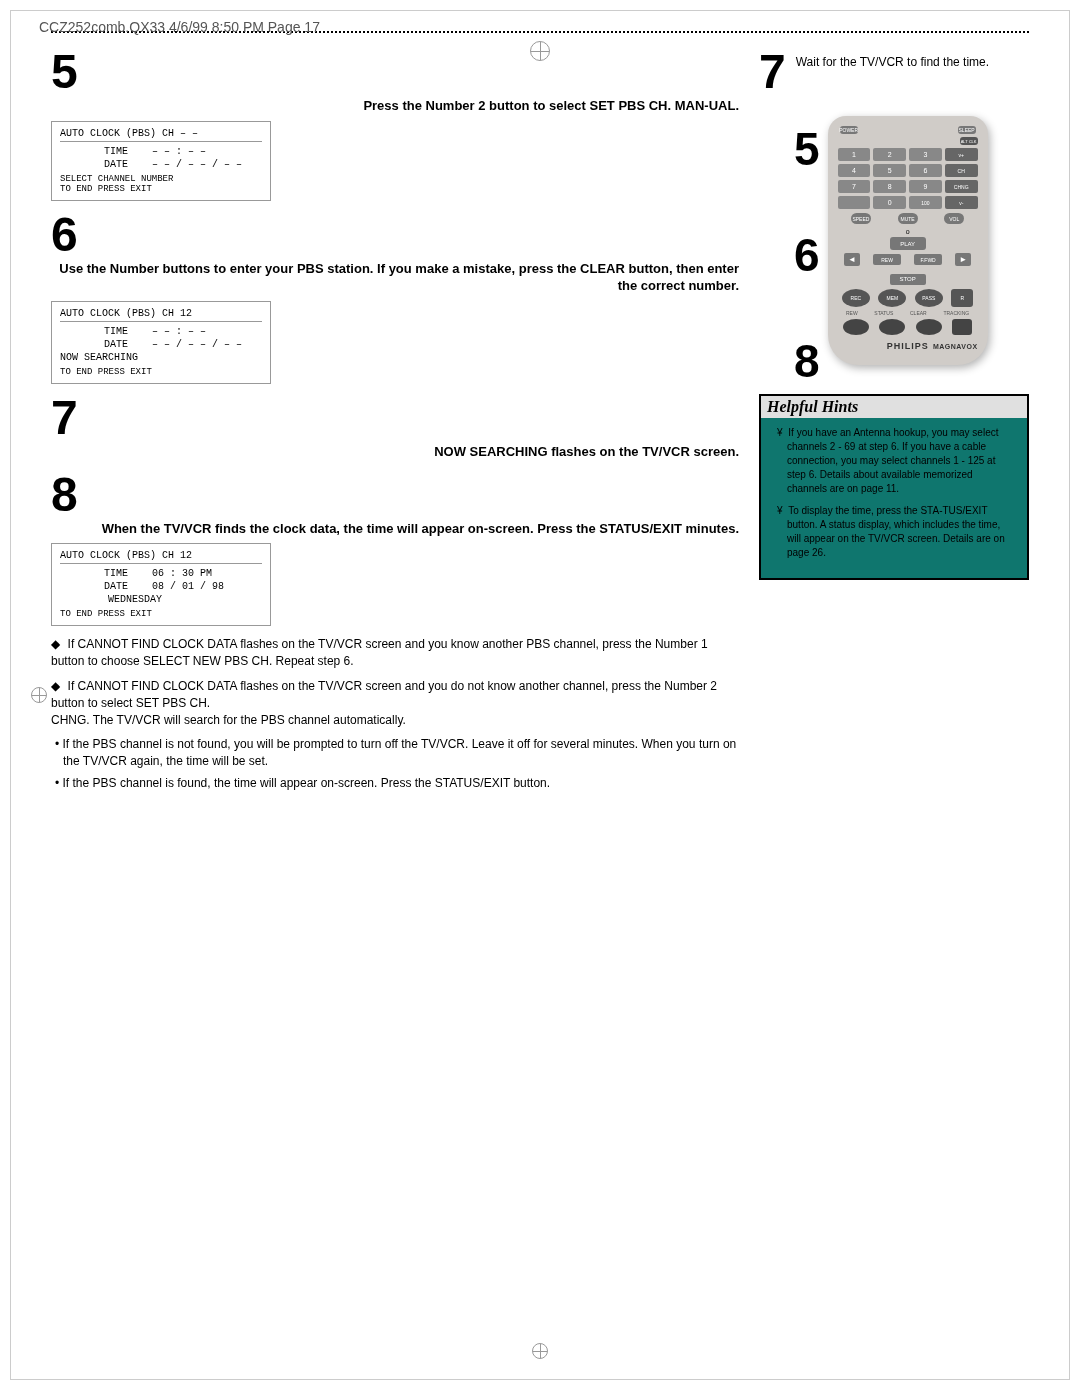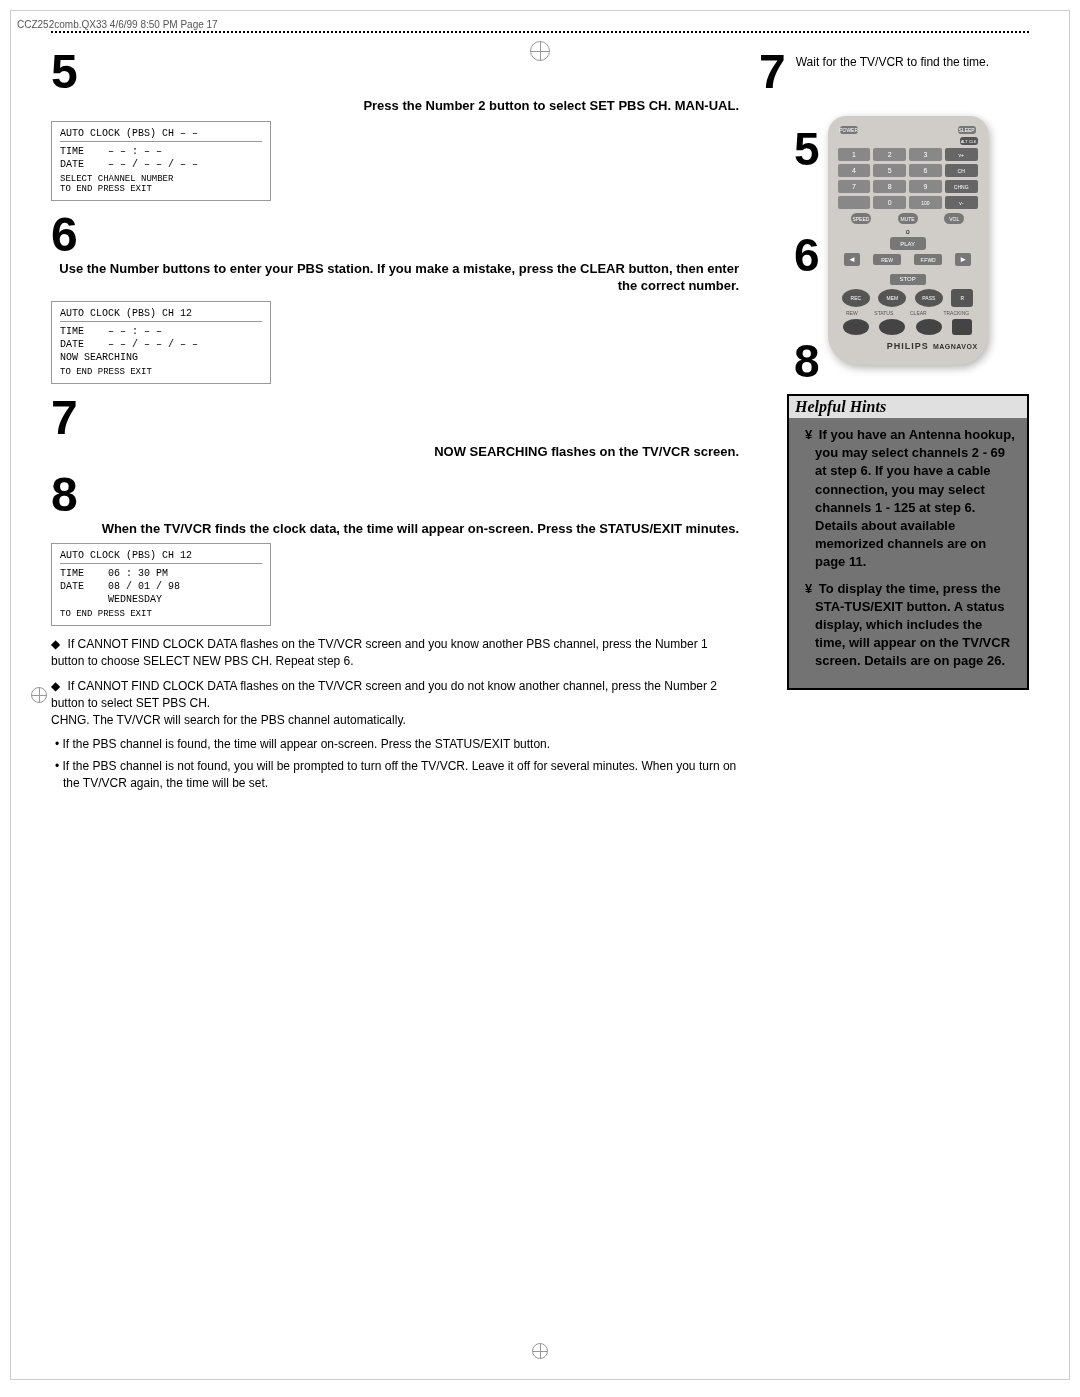--- a/index.html
+++ b/index.html
@@ -14,25 +14,25 @@
       overflow: hidden;
     }
     .page-border {
       border: 1px solid #ccc;
       margin: 10px;
       padding: 20px 40px 40px 40px;
       min-height: 1370px;
       position: relative;
     }
     .print-info {
-      font-size: 10px;
+      font-size: 14px;
       color: #555;
       position: absolute;
       top: 8px;
-      left: 6px;
+      left: 28px;
     }
     
     .reg-mark-top {
       position: absolute;
       top: 30px;
       left: 50%;
       transform: translateX(-50%);
       width: 20px;
       height: 20px;
       border: 1px solid #999;
@@ -139,20 +139,21 @@
       padding-bottom: 2px;
       font-size: 10px;
     }
     .screen-box .screen-row {
       display: flex;
       gap: 8px;
       margin: 2px 0;
     }
     .screen-box .screen-label {
       width: 40px;
+      margin-left: 44px;
     }
     .screen-box .screen-footer {
       margin-top: 4px;
       font-size: 9px;
     }
     .bullet-item {
       font-size: 12px;
       margin-bottom: 8px;
       line-height: 1.4;
     }
@@ -199,41 +200,39 @@
       line-height: 1.4;
       margin-bottom: 5px;
     }
     .right-steps-col {
       margin-bottom: 10px;
     }
     .helpful-hints-box {
       border: 2px solid #000;
       padding: 10px 12px;
       margin-top: 10px;
-      background: #737373;
-      margin-left: 28px;
+      background: #0f766e;
     }
     .helpful-hints-title {
       font-size: 16px;
       font-weight: bold;
       font-style: italic;
       text-align: left;
       margin-bottom: 8px;
       font-family: Georgia, serif;
       background: #e0e0e0;
       padding: 2px 6px;
       margin: -10px -12px 8px -12px;
     }
     .hint-item {
-      font-size: 13px;
+      font-size: 10px;
       line-height: 1.4;
       margin-bottom: 8px;
       padding-left: 14px;
       text-indent: -10px;
-      font-weight: bold;
     }
     .yen-symbol {
       margin-right: 3px;
     }
   </style>
 </head>
 <body>
 
 <div class="page-border">
   <div class="print-info">CCZ252comb.QX33  4/6/99  8:50 PM  Page  17</div>
@@ -322,24 +321,24 @@
         <b>If CANNOT FIND CLOCK DATA flashes on the TV/VCR screen and you know another PBS channel, press the Number 1 button to choose SELECT NEW PBS CH. Repeat step 6.</b>
       </div>
       <div class="bullet-item">
         <span class="bullet-symbol">◆</span>
         <b>If CANNOT FIND CLOCK DATA flashes on the TV/VCR screen and you do not know another channel, press the Number 2 button to select SET PBS CH.</b>
         <br>
         <b>CHNG</b>. The TV/VCR will search for the PBS channel automatically.
       </div>
 
       <div class="small-bullet">
+        • If the PBS channel is not found, you will be prompted to turn off the TV/VCR. Leave it off for several minutes. When you turn on the TV/VCR again, the time will be set.
+      </div>
+      <div class="small-bullet">
         • If the PBS channel is found, the time will appear on-screen. Press the STATUS/EXIT button.
-      </div>
-      <div class="small-bullet">
-        • If the PBS channel is not found, you will be prompted to turn off the TV/VCR. Leave it off for several minutes. When you turn on the TV/VCR again, the time will be set.
       </div>
     </div>
 
     <div class="right-col">
 
       <div class="right-steps-col">
         <div style="display:flex; gap:10px; align-items:flex-start; margin-bottom:8px;">
           <div style="font-size:48px; font-weight:bold; line-height:1;">7</div>
           <div class="right-step-text" style="padding-top:6px;">Wait for the TV/VCR to find the time.</div>
         </div>

